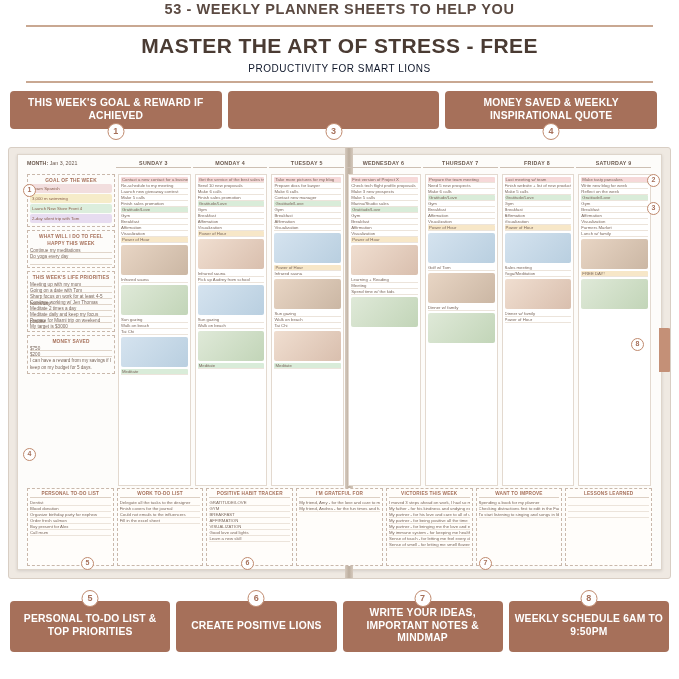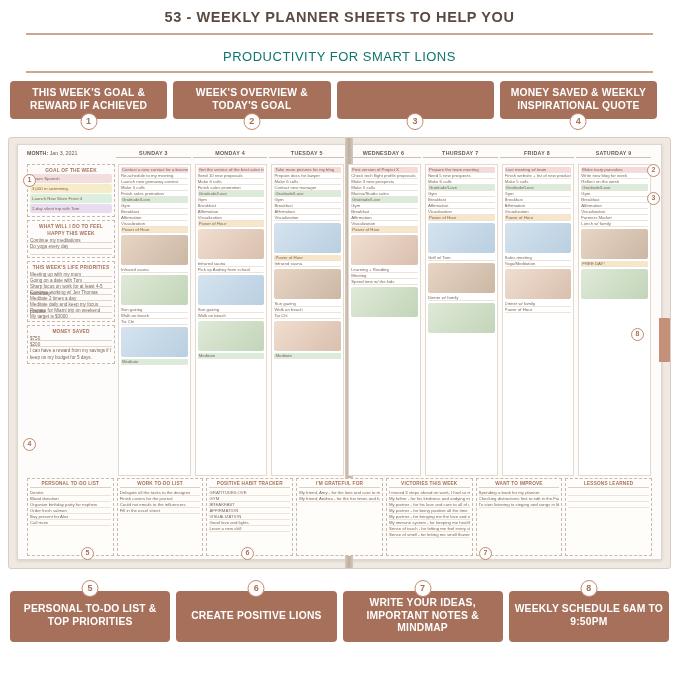--- a/index.html
+++ b/index.html
@@ -12,21 +12,20 @@
   }
   .page {
     position: relative;
     width: 679px; height: 679px;
     background: #ffffff;
   }
 
   
   .headline {
     text-align: center;
-    padding-top: 8px;
   }
   .headline .l1 {
     font-size: 14.5px;
     letter-spacing: 0.6px;
     color: #5b4a42;
     font-weight: bold;
     line-height: 19px;
   }
   .rule {
     height: 2px;
@@ -34,24 +33,24 @@
     margin: 6px 26px 0 26px;
   }
   .headline .l3 {
     font-size: 21px;
     font-weight: bold;
     letter-spacing: 0.4px;
     color: #4a3b33;
     margin-top: 7px;
   }
   .headline .l4 {
-    font-size: 13px;
-    color: #0f766e;
+    font-size: 10px;
+    color: #0f172a;
     letter-spacing: 0.5px;
-    margin-top: 14px;
+    margin-top: 5px;
   }
   .rule2 {
     height: 2px;
     background: #c9a892;
     margin: 7px 26px 0 26px;
   }
 
   
   .callouts {
     display: flex;
@@ -267,32 +266,29 @@
   }
 </style>
 </head>
 <body>
 
 <div class="page">
 
   <div class="headline">
     <div class="l1">53 - WEEKLY PLANNER SHEETS TO HELP YOU</div>
     <div class="rule"></div>
+    <div class="l3">MASTER THE ART OF STRESS - FREE</div>
     <div class="l4">PRODUCTIVITY FOR SMART LIONS</div>
     <div class="rule2"></div>
   </div>
 
   <div class="callouts">
     <div class="callout">
       <span>THIS WEEK'S GOAL &amp; REWARD IF ACHIEVED</span>
       <span class="num">1</span>
-    </div>
-    <div class="callout">
-      <span>WEEK'S OVERVIEW &amp; TODAY'S GOAL</span>
-      <span class="num">2</span>
     </div>
     <div class="callout">
       <span class="num">3</span>
     </div>
     <div class="callout">
       <span>MONEY SAVED &amp; WEEKLY INSPIRATIONAL QUOTE</span>
       <span class="num">4</span>
     </div>
   </div>
 

